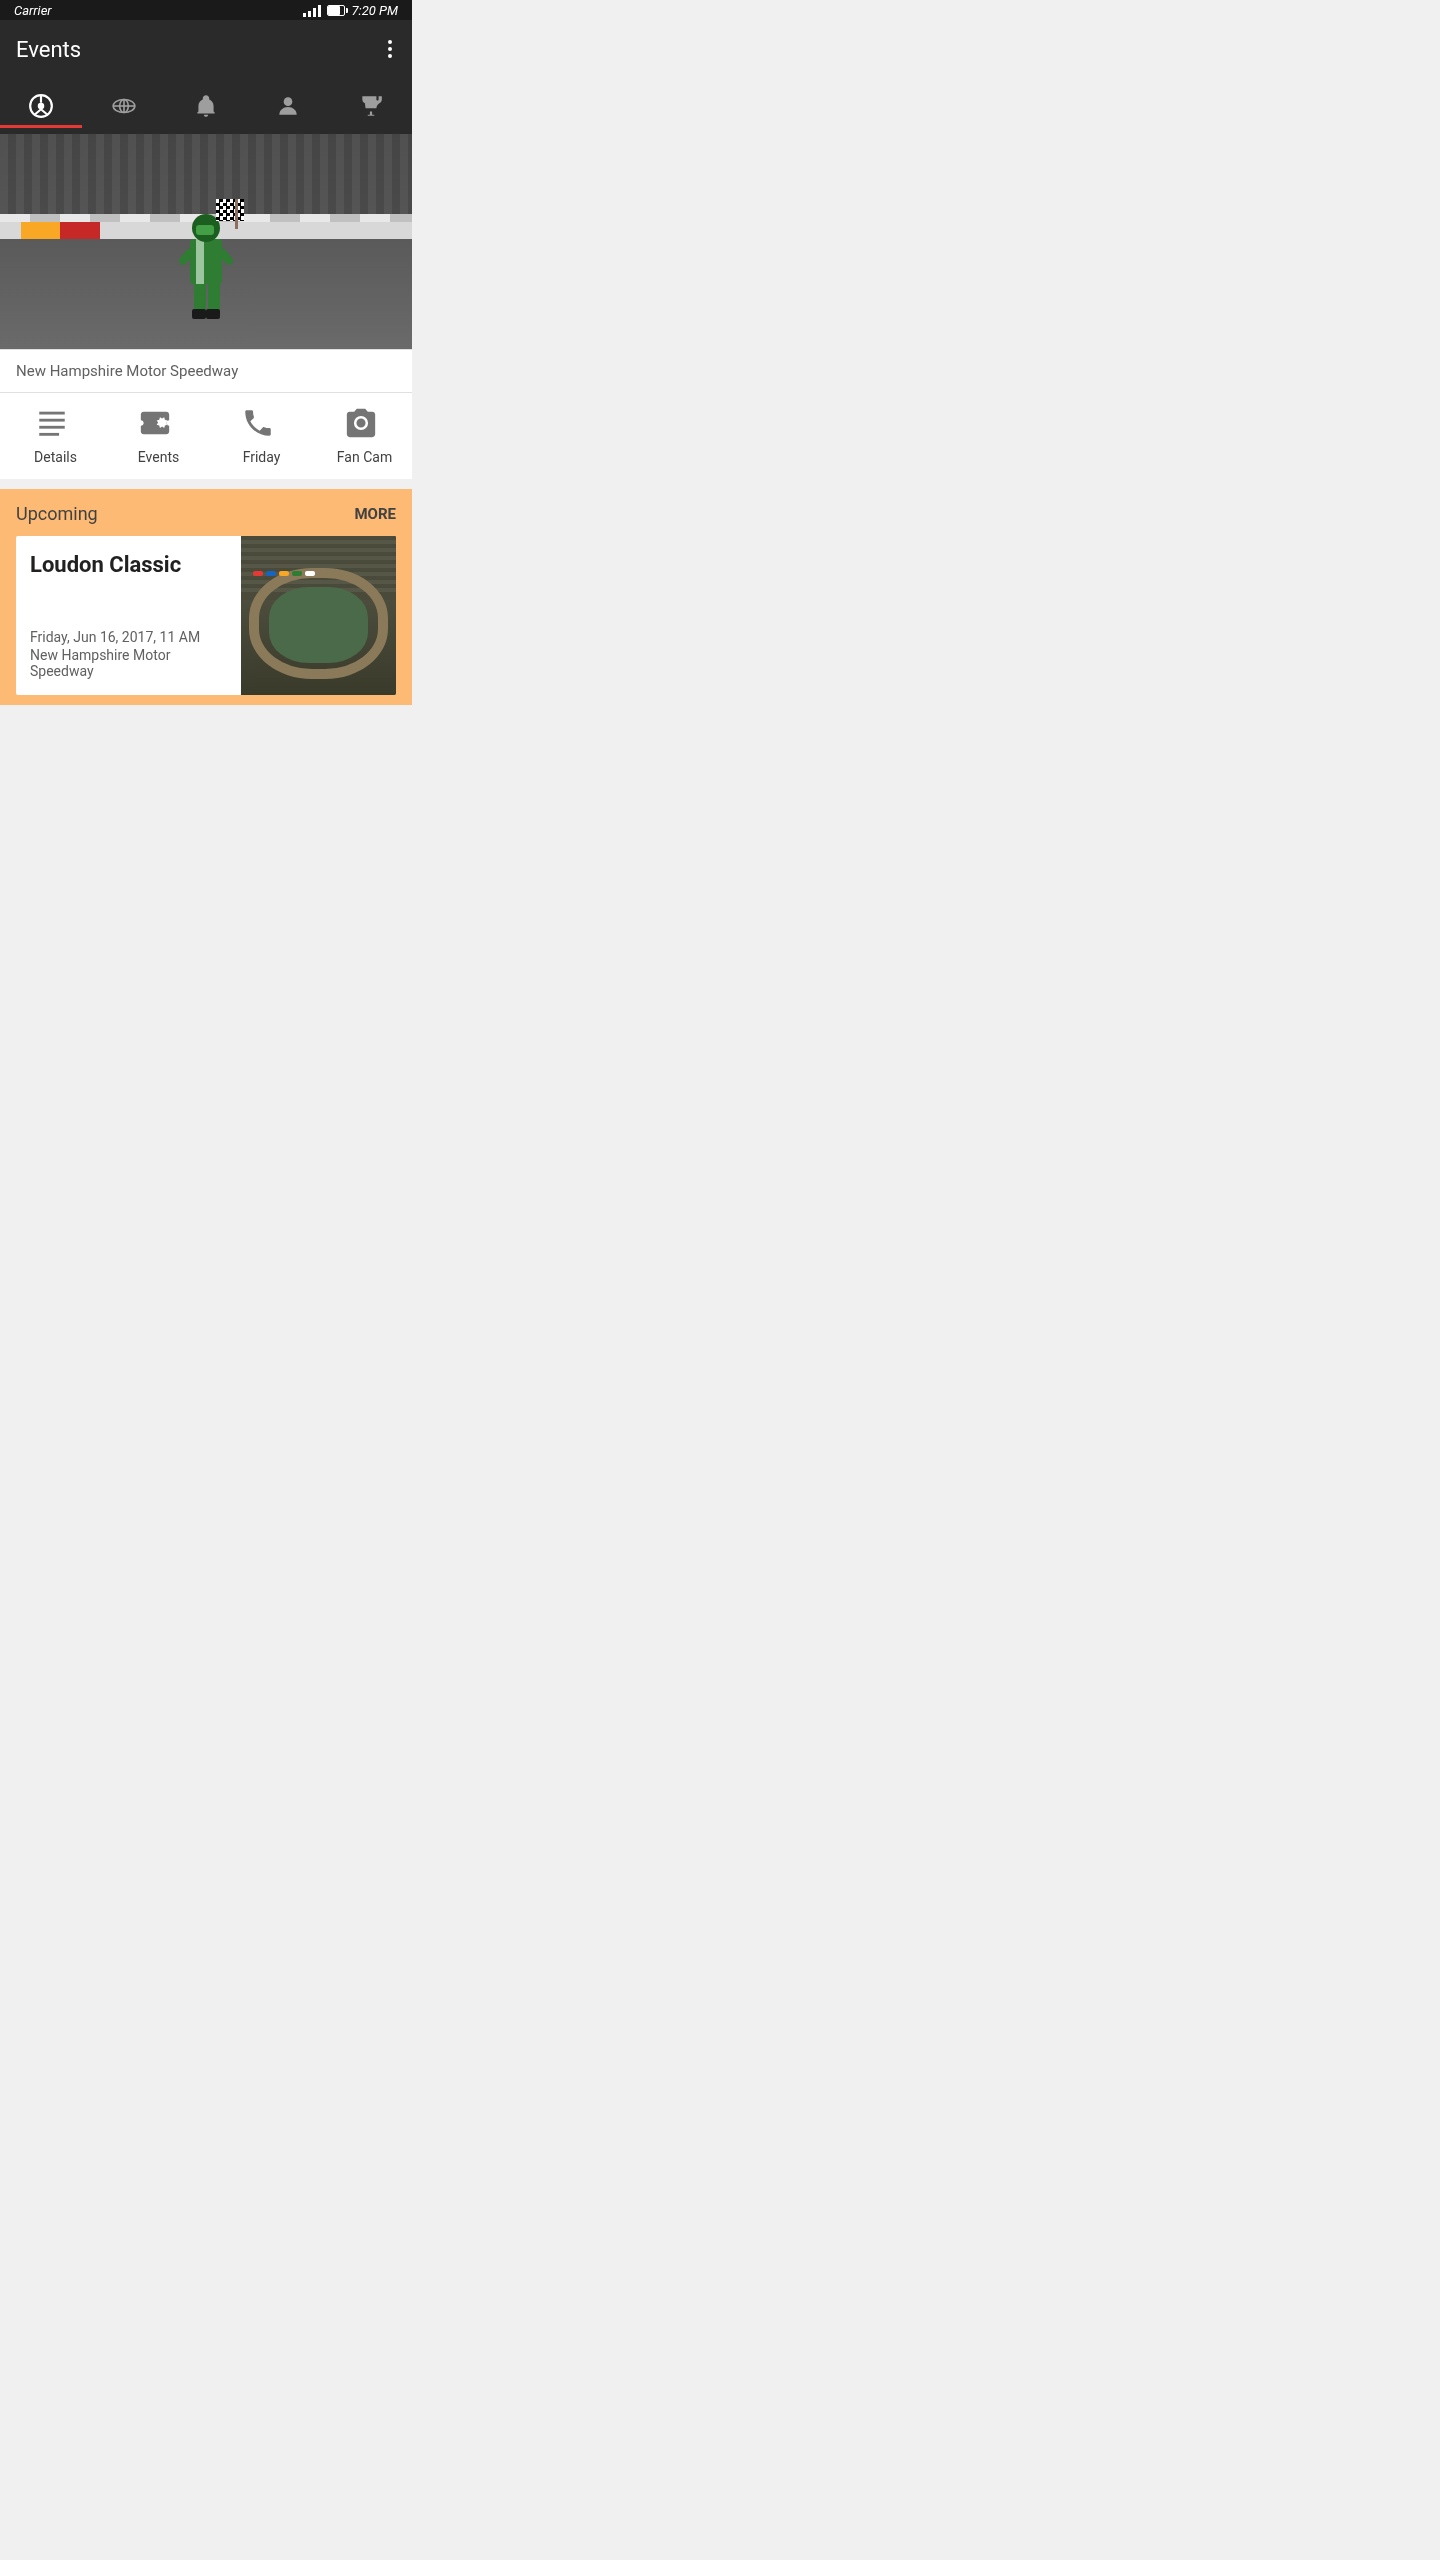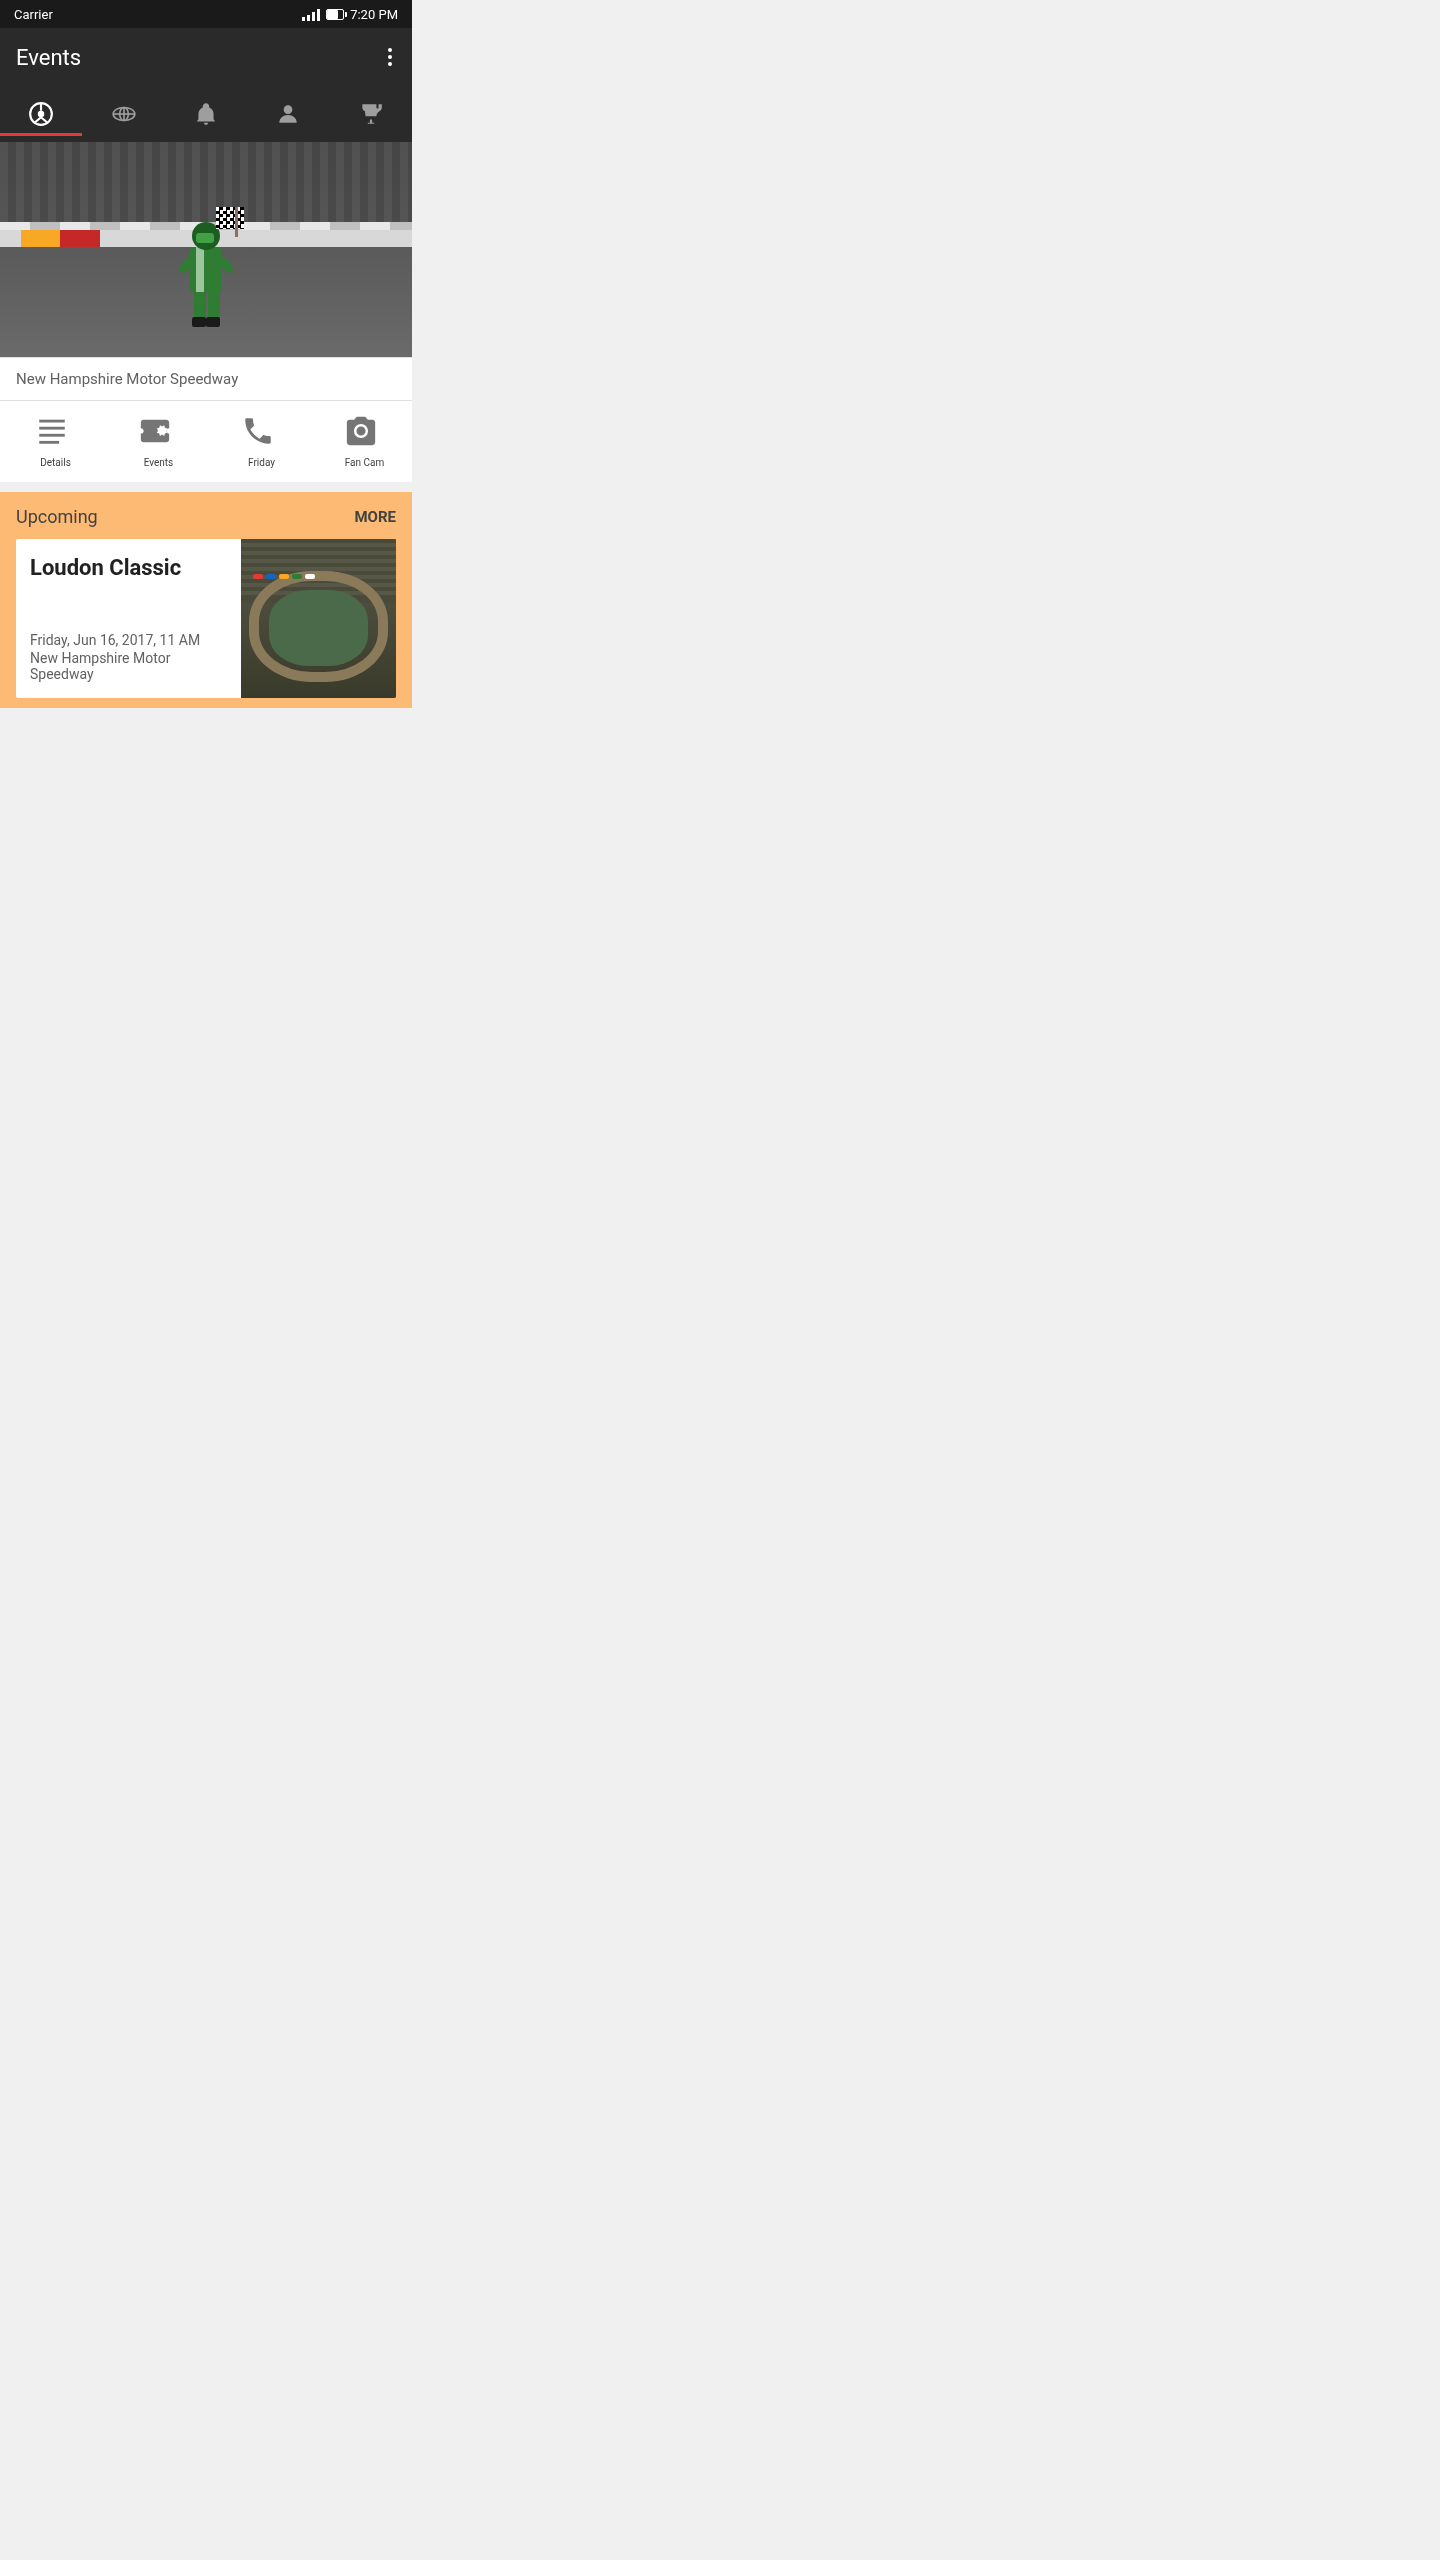--- a/index.html
+++ b/index.html
@@ -15,21 +15,22 @@
 
     
     .status-bar {
       background: #1a1a1a;
       color: #fff;
       display: flex;
       justify-content: space-between;
       align-items: center;
       padding: 6px 14px;
       font-size: 13px;
-      height: 28px;
+      height: 20px;
+      font-style: italic;
     }
     .status-right {
       display: flex;
       align-items: center;
       gap: 6px;
     }
     .signal-bars {
       display: flex;
       align-items: flex-end;
       gap: 2px;
@@ -204,21 +205,21 @@
       display: flex;
       align-items: center;
       justify-content: center;
     }
     .action-btn-icon svg {
       width: 34px;
       height: 34px;
       fill: #757575;
     }
     .action-btn-label {
-      font-size: 10px;
+      font-size: 14px;
       color: #424242;
       margin-left: 8px;
     }
 
     
     .upcoming-section {
       padding: 14px 16px 10px;
       background: #fdba74;
     }
     .upcoming-header {

